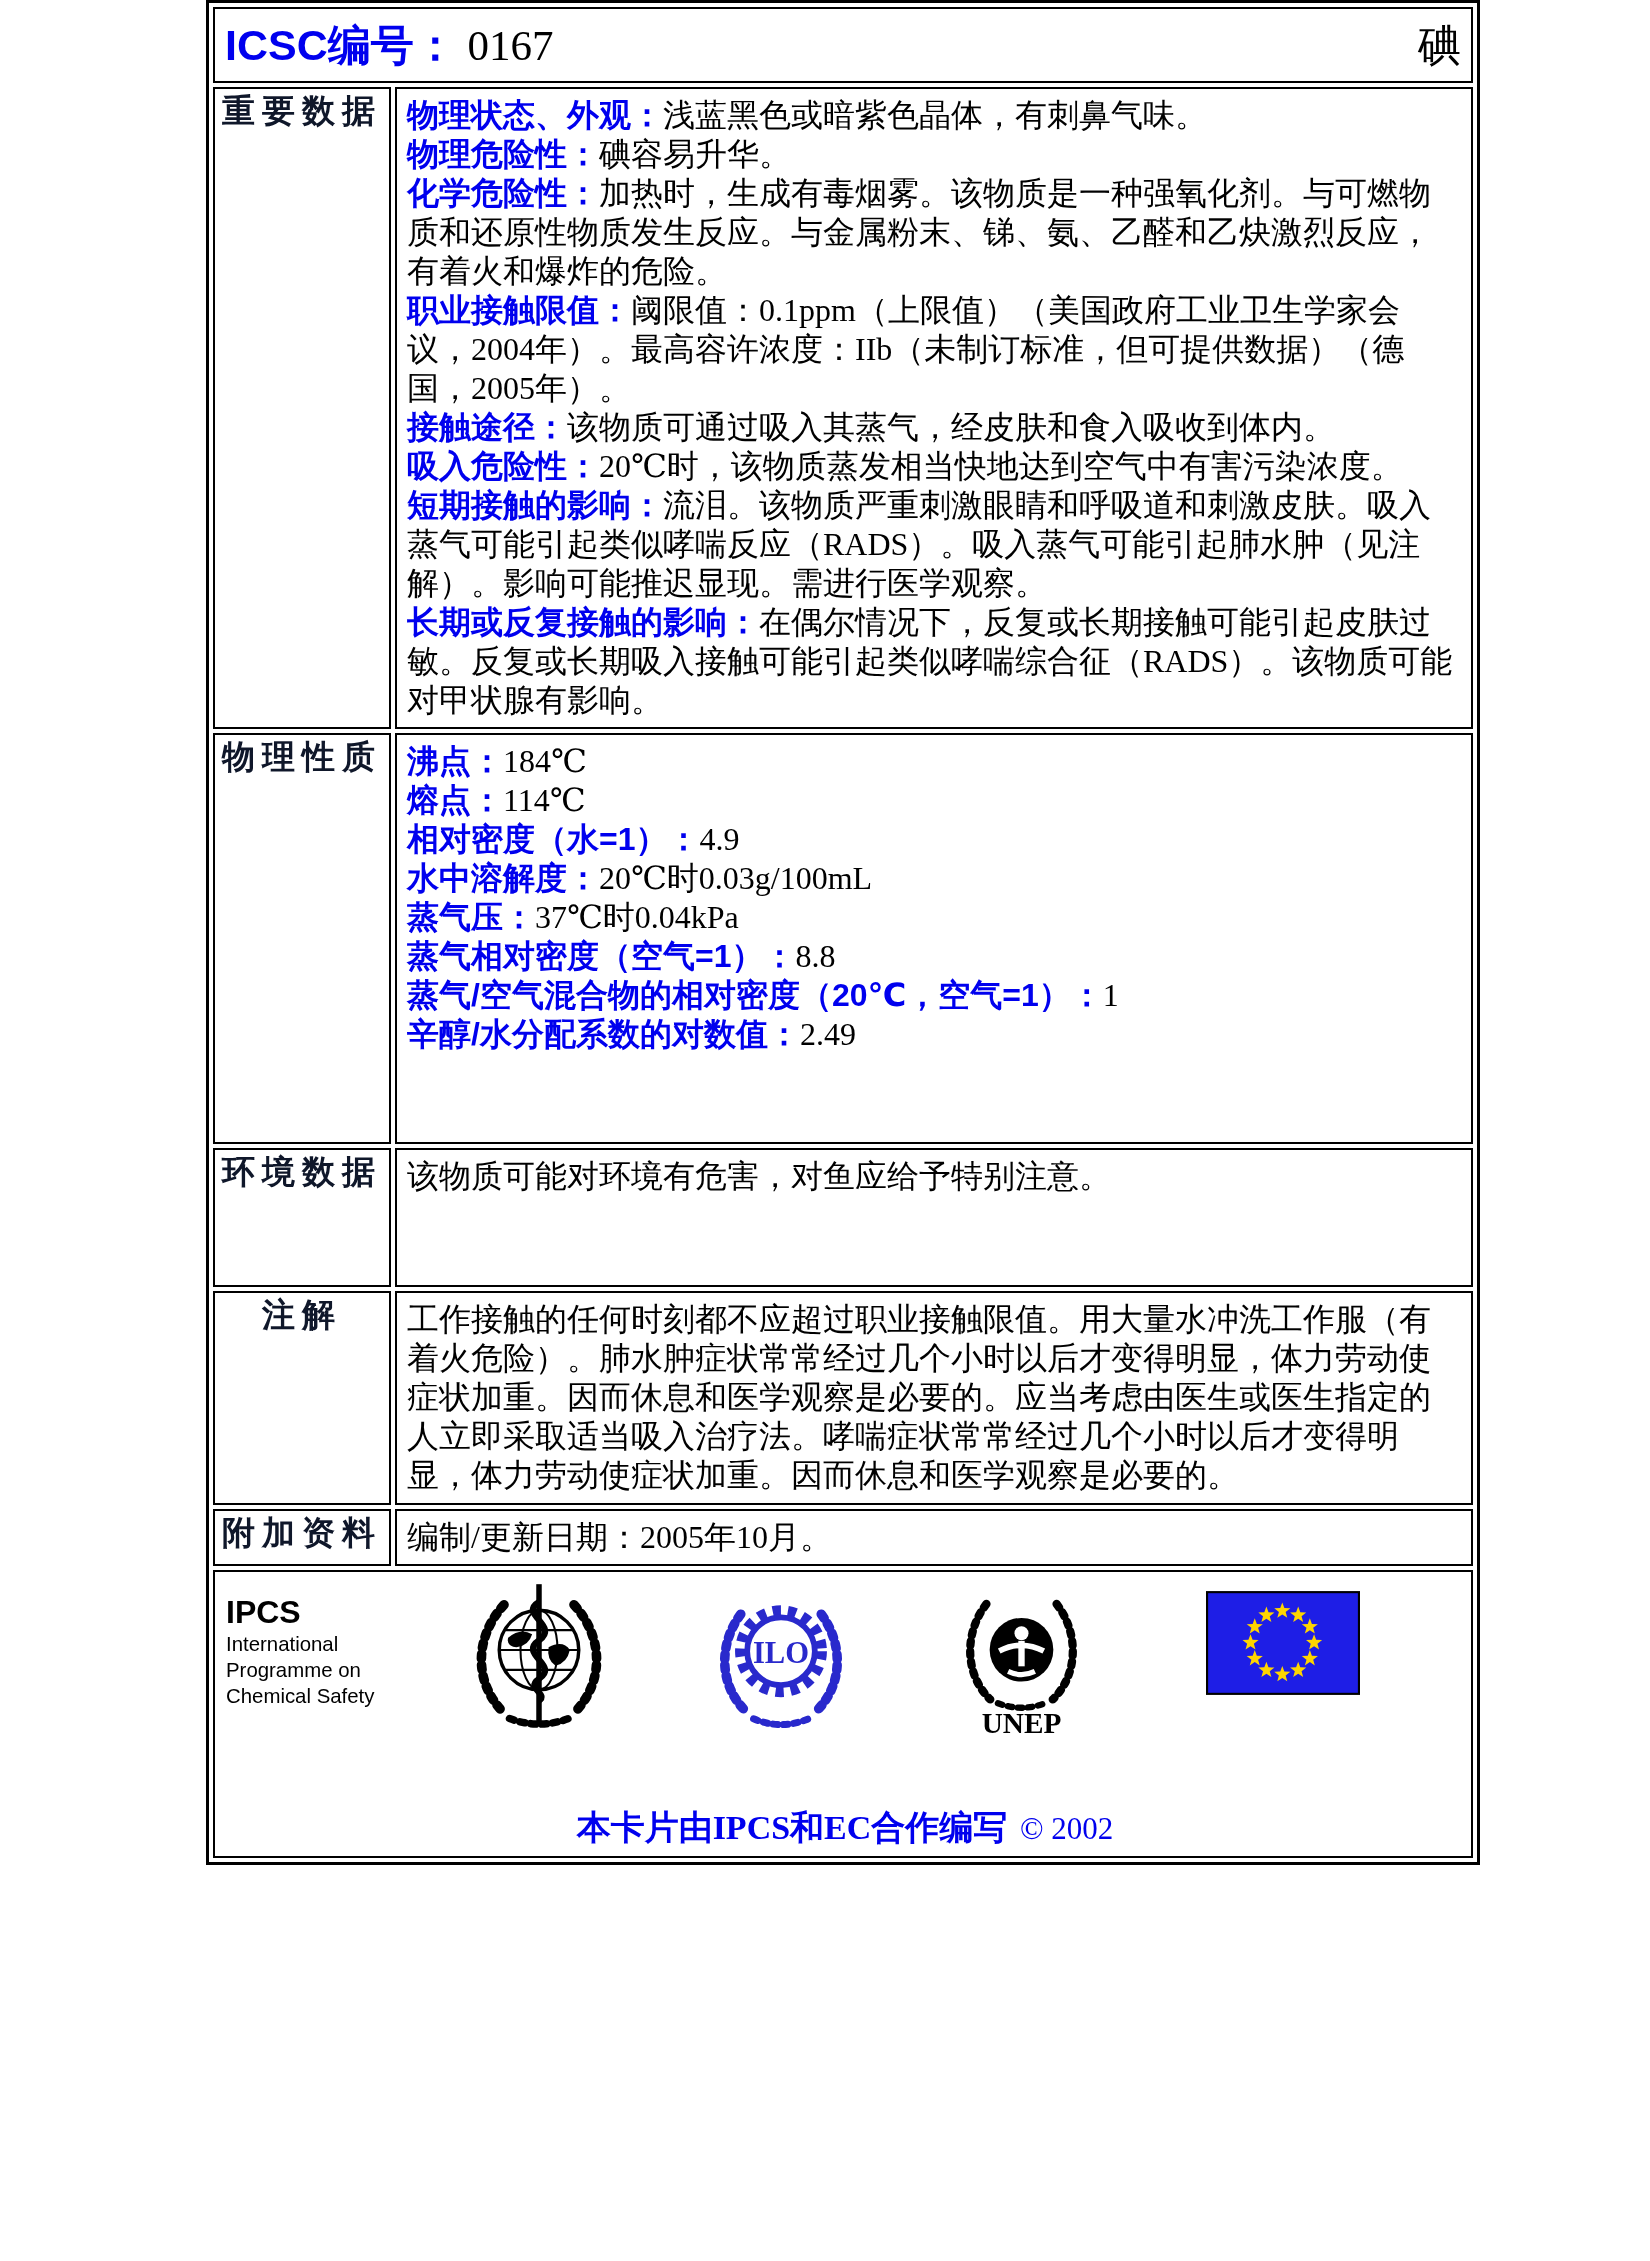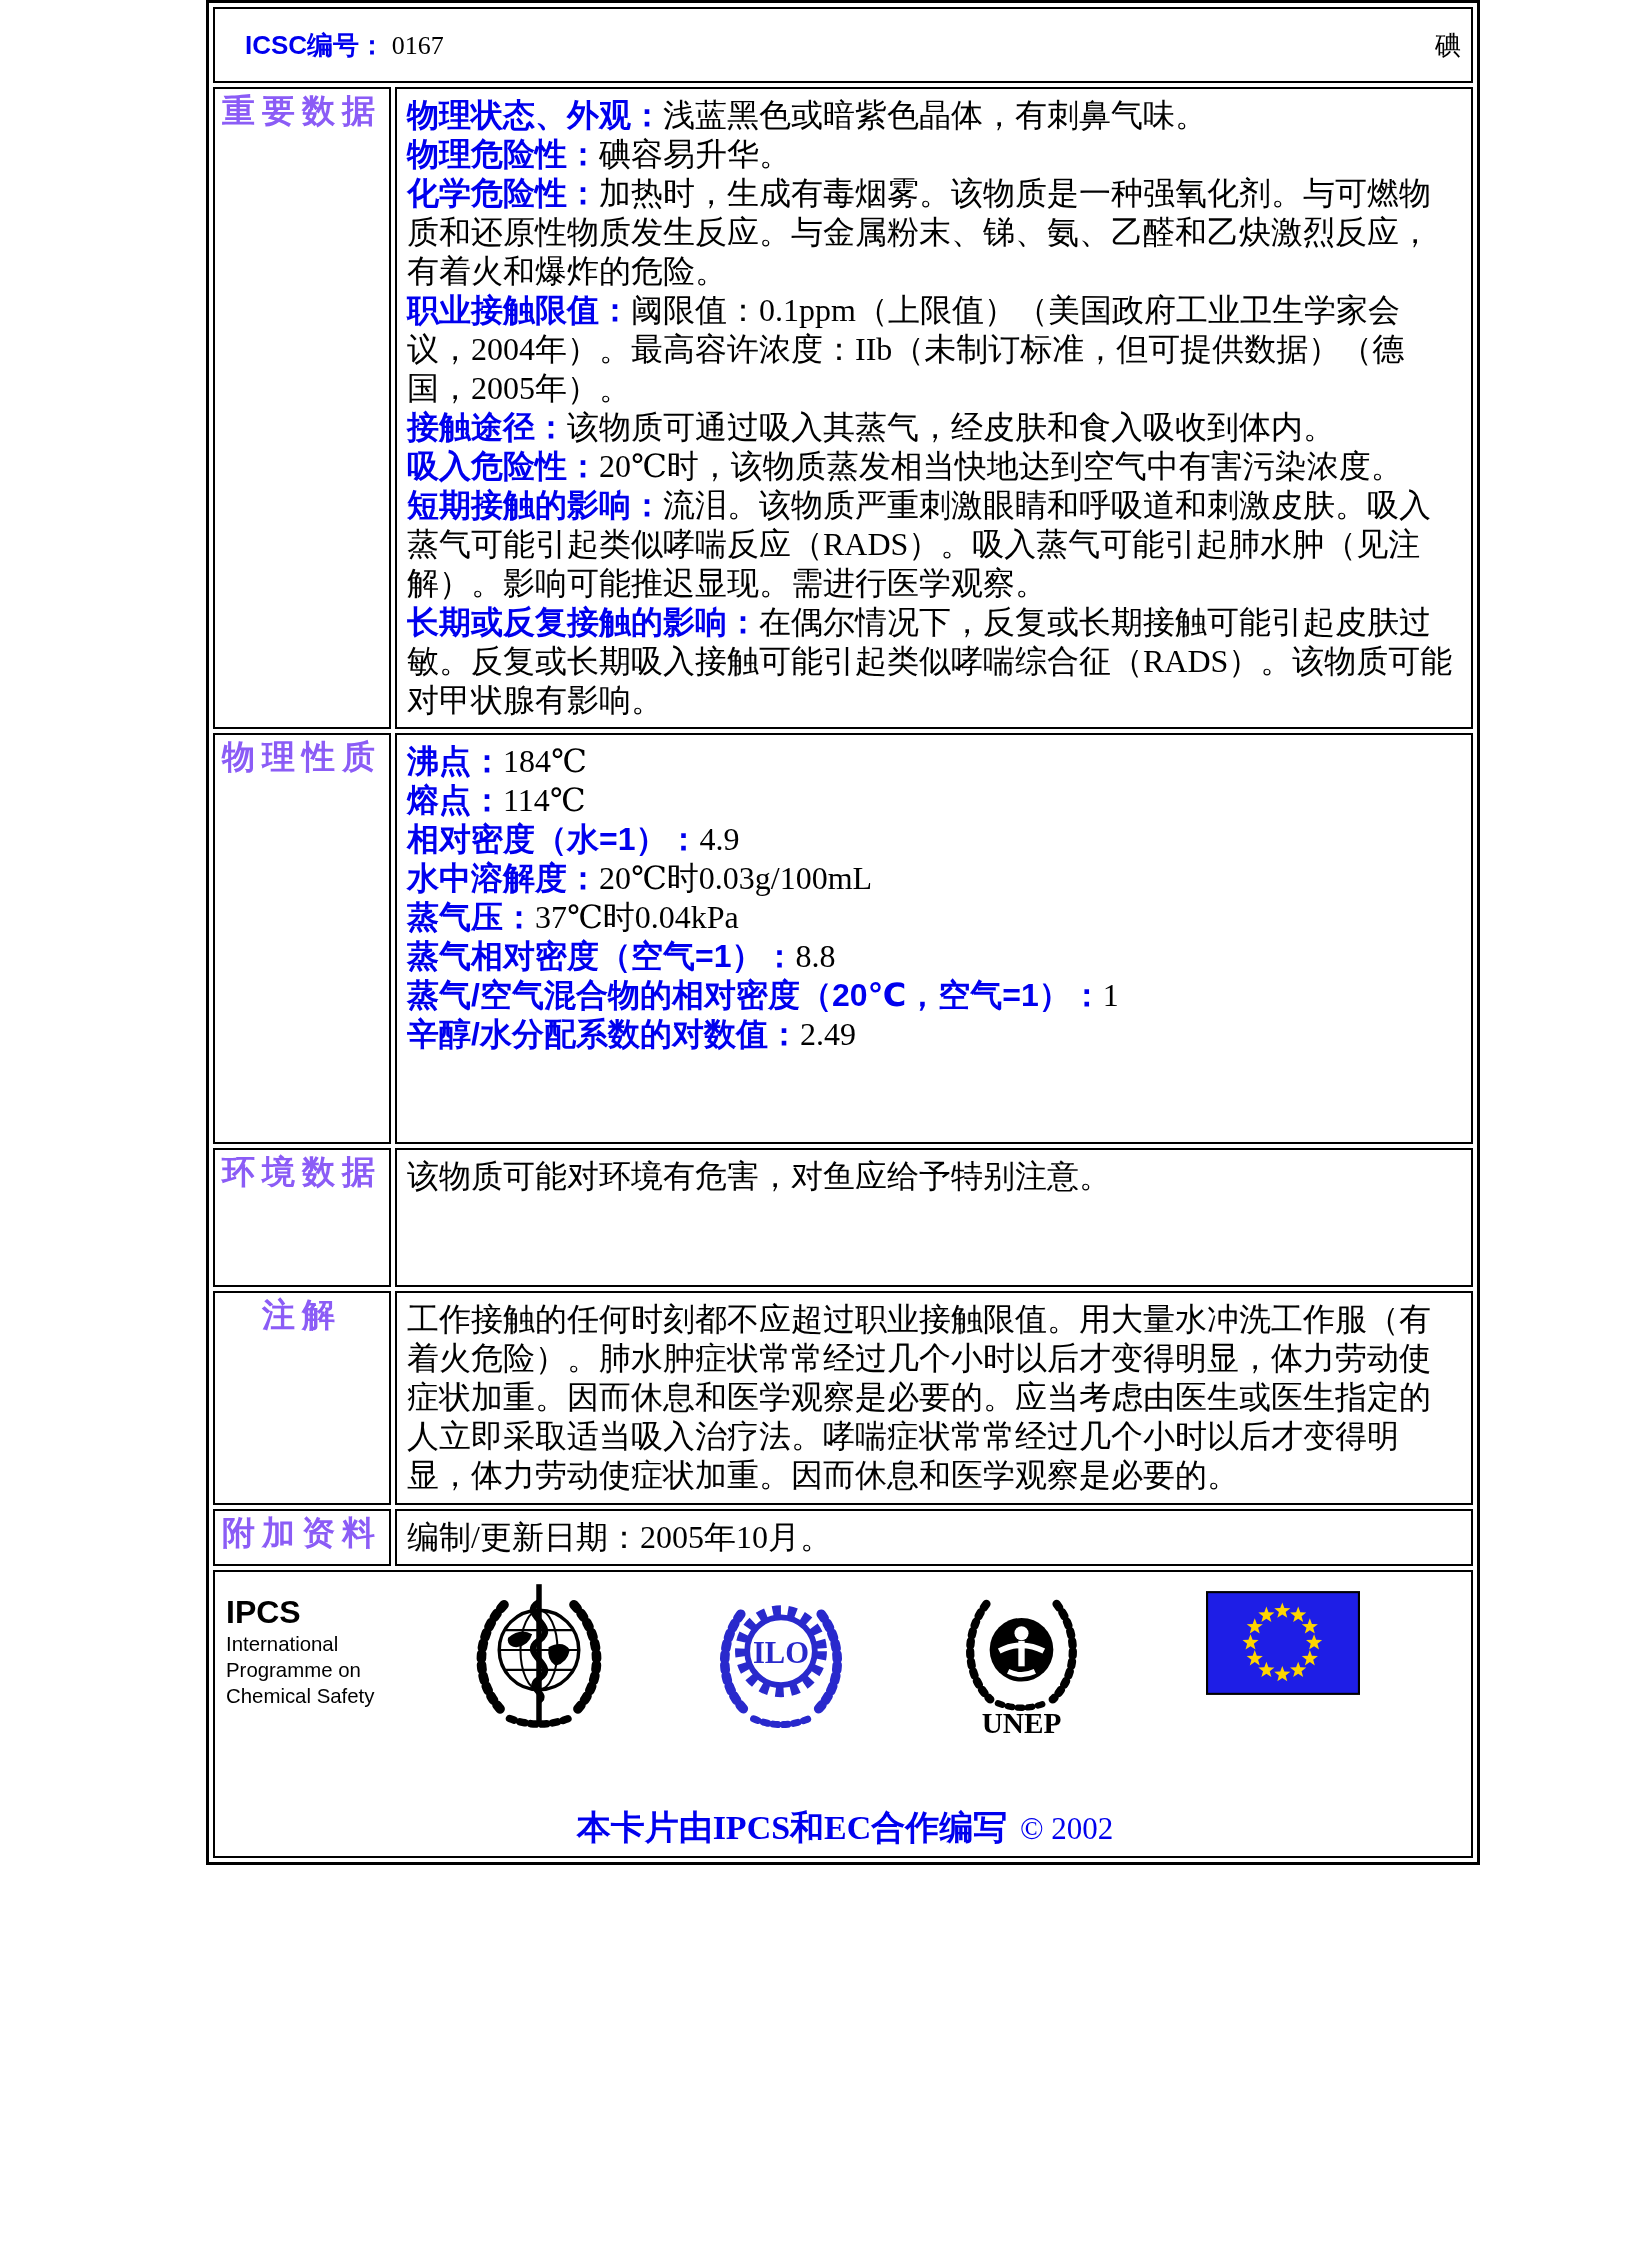--- a/index.html
+++ b/index.html
@@ -37,21 +37,21 @@
     border: 2.1px solid #000000;
     background: #ffffff;
     box-sizing: border-box;
     vertical-align: top;
   }
 
   td.label-cell {
     width: 178px;
     vertical-align: middle;
     text-align: center;
-    color: #8b5cf6;
+    color: #0f172a;
     font-family: "Liberation Sans", "DejaVu Sans", sans-serif;
     font-weight: bold;
     font-size: 33px;
     letter-spacing: 7px;
     white-space: nowrap;
     padding: 0 1.4px;
   }
   td.content-cell {
     padding: 7px 10px;
     font-size: 32px;
@@ -62,22 +62,21 @@
     font-family: "Liberation Sans", "DejaVu Sans", sans-serif;
     font-weight: bold;
   }
   .v { color: #000000; }
 
   .icsc-flex {
     display: flex;
     justify-content: space-between;
     align-items: center;
     min-height: 58px;
-    font-size: 26px;
-    margin-left: 20px;
+    font-size: 43px;
   }
 
   .min-important { min-height: 615px; }
   .min-physical  { min-height: 393px; }
   .min-env       { min-height: 121px; }
   .min-notes     { min-height: 196px; }
   .min-add       { min-height: 37px; }
 
   .logos-cell { height: 288px; }
   .logos-flex {

